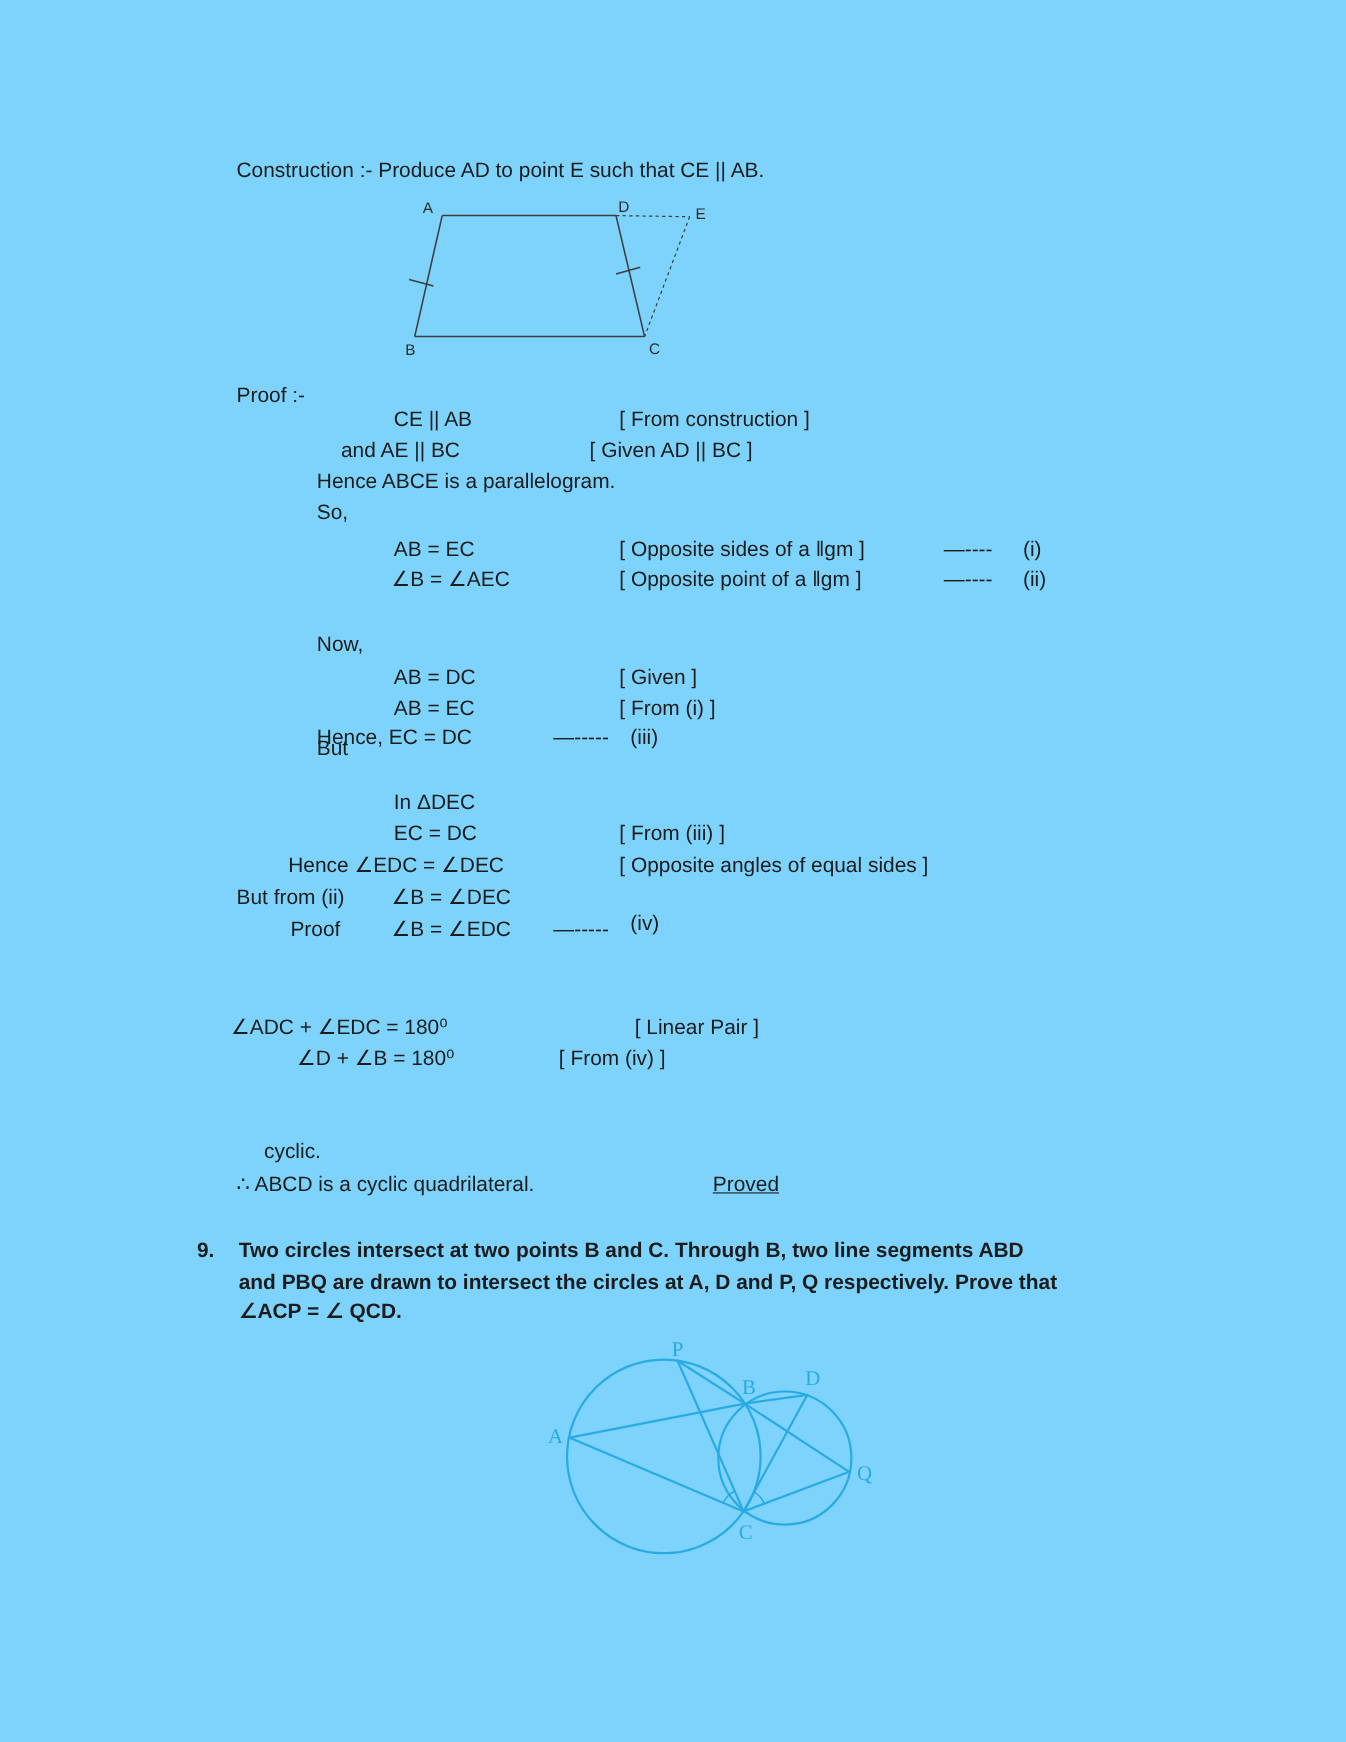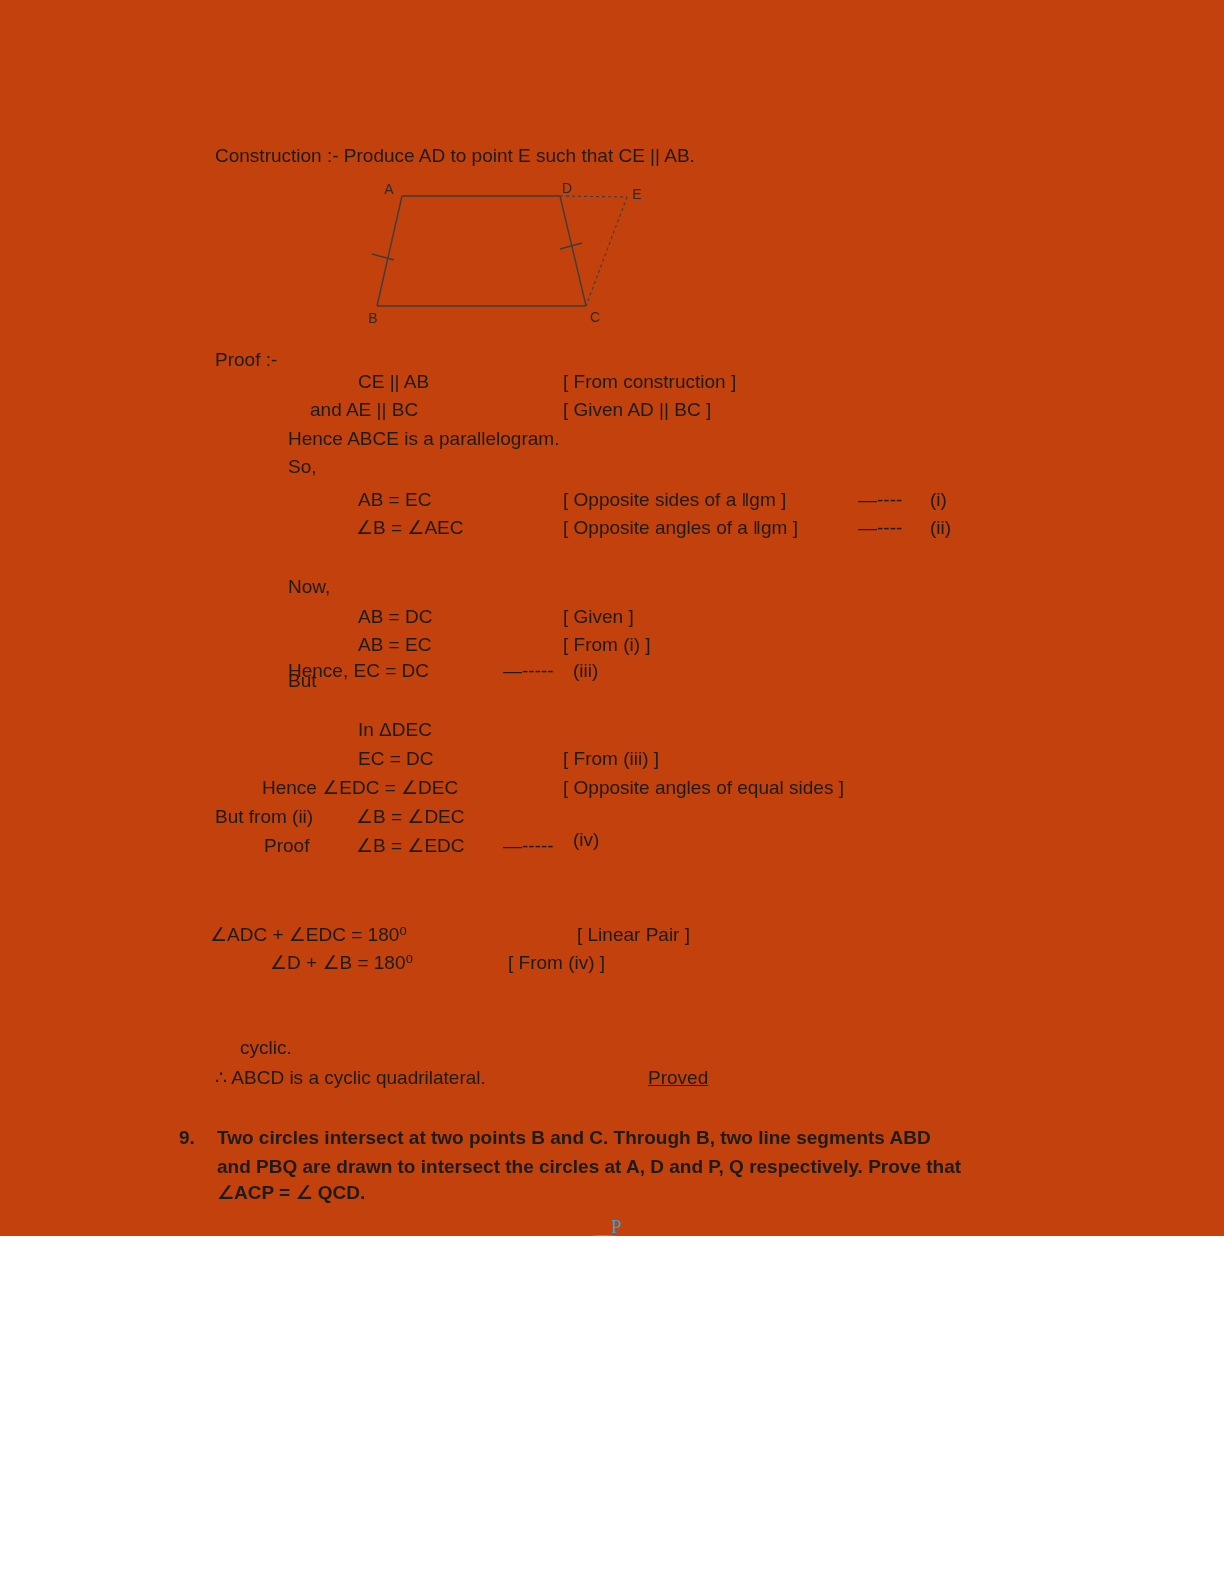--- a/index.html
+++ b/index.html
@@ -1,16 +1,16 @@
 <!DOCTYPE html>
 <html><head>
 <meta charset="utf-8">
 <style>
   html,body{margin:0;padding:0;background:#ffffff;}
-  .page{position:relative;width:1224px;height:1236px;background:#c2410c;overflow:hidden;
+  .page{position:relative;width:1224px;height:1584px;background:#7dd3fc;overflow:hidden;
         font-family:"Liberation Sans","DejaVu Sans",sans-serif;color:#1c1c1c;}
   .t{position:absolute;font-size:19px;line-height:26px;white-space:pre;color:#1c1c1c;}
   .b{font-weight:bold;}
   .proved{font-weight:normal;text-decoration:underline;}
   svg{position:absolute;overflow:visible;}
   .figtext{font-family:"Liberation Sans","DejaVu Sans",sans-serif;font-size:14px;fill:#2b2b2b;}
   .cirtext{font-family:"Liberation Serif","DejaVu Serif",serif;font-size:19px;fill:#29abe2;}
 </style>
 </head>
 <body>
@@ -36,32 +36,32 @@
     <text class="figtext" x="33" y="151" text-anchor="middle">B</text>
     <text class="figtext" x="255" y="150" text-anchor="middle">C</text>
   </svg>
 
   <div class="t" style="left:215px;top:347px">Proof :-</div>
 
   <div class="t" style="left:358px;top:369px">CE || AB</div>
   <div class="t" style="left:563px;top:369px">[ From construction ]</div>
 
   <div class="t" style="left:310px;top:397px">and AE || BC</div>
-  <div class="t" style="left:563px;top:397px">[ Given AD || BC ]</div>
+  <div class="t" style="left:536px;top:397px">[ Given AD || BC ]</div>
 
   <div class="t" style="left:288px;top:426px">Hence ABCE is a parallelogram.</div>
   <div class="t" style="left:288px;top:454px">So,</div>
 
   <div class="t" style="left:358px;top:487px">AB = EC</div>
   <div class="t" style="left:563px;top:487px">[ Opposite sides of a ‖gm ]</div>
   <div class="t" style="left:858px;top:487px">—----</div>
   <div class="t" style="left:930px;top:487px">(i)</div>
 
   <div class="t" style="left:356px;top:515px">∠B = ∠AEC</div>
-  <div class="t" style="left:563px;top:515px">[ Opposite angles of a ‖gm ]</div>
+  <div class="t" style="left:563px;top:515px">[ Opposite point of a ‖gm ]</div>
   <div class="t" style="left:858px;top:515px">—----</div>
   <div class="t" style="left:930px;top:515px">(ii)</div>
 
   <div class="t" style="left:288px;top:574px">Now,</div>
 
   <div class="t" style="left:358px;top:604px">AB = DC</div>
   <div class="t" style="left:563px;top:604px">[ Given ]</div>
 
   <div class="t" style="left:288px;top:668px">But</div>
   <div class="t" style="left:358px;top:632px">AB = EC</div>

